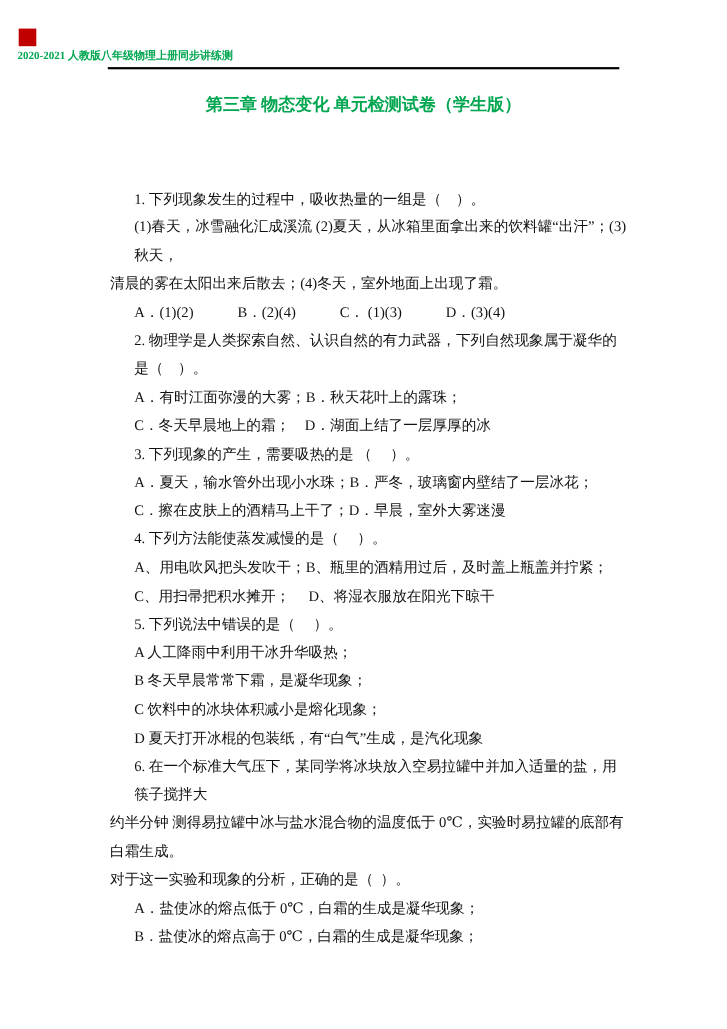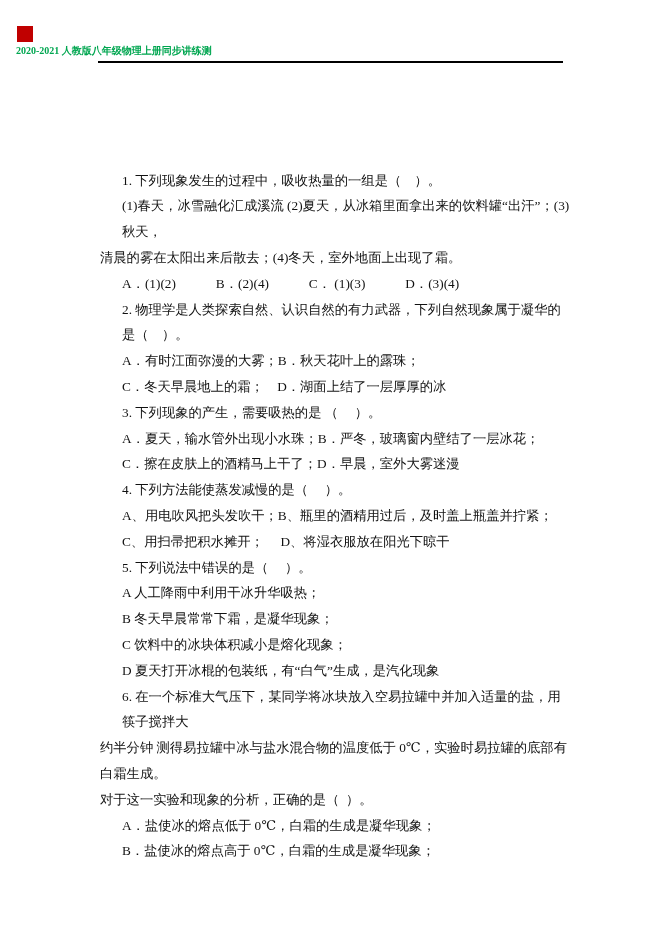--- a/index.html
+++ b/index.html
@@ -80,16 +80,17 @@
     padding-left: 22px;
   }
 </style>
 </head>
 <body>
 
 <div class="page">
   <div class="red-marker"></div>
   <div class="doc-header">2020-2021 人教版八年级物理上册同步讲练测</div>
   <div class="header-rule"></div>
+  <h1 class="doc-title">第三章 物态变化 单元检测试卷（学生版）</h1>
   <div class="content">
     <div><div><div class="line indent">1. 下列现象发生的过程中，吸收热量的一组是（    ）。</div><div class="line indent">(1)春天，冰雪融化汇成溪流 (2)夏天，从冰箱里面拿出来的饮料罐“出汗”；(3)秋天，</div><div class="line">清晨的雾在太阳出来后散去；(4)冬天，室外地面上出现了霜。</div><div class="line indent">A．(1)(2)　　　B．(2)(4)　　　C． (1)(3)　　　D．(3)(4)</div></div><div><div class="line indent">2. 物理学是人类探索自然、认识自然的有力武器，下列自然现象属于凝华的是（    ）。</div><div class="line indent">A．有时江面弥漫的大雾；B．秋天花叶上的露珠；</div><div class="line indent">C．冬天早晨地上的霜；　D．湖面上结了一层厚厚的冰</div></div><div><div class="line indent">3. 下列现象的产生，需要吸热的是 （     ）。</div><div class="line indent">A．夏天，输水管外出现小水珠；B．严冬，玻璃窗内壁结了一层冰花；</div><div class="line indent">C．擦在皮肤上的酒精马上干了；D．早晨，室外大雾迷漫</div></div><div><div class="line indent">4. 下列方法能使蒸发减慢的是（     ）。</div><div class="line indent">A、用电吹风把头发吹干；B、瓶里的酒精用过后，及时盖上瓶盖并拧紧；</div><div class="line indent">C、用扫帚把积水摊开；　 D、将湿衣服放在阳光下晾干</div></div><div><div class="line indent">5. 下列说法中错误的是（     ）。</div><div class="line indent">A 人工降雨中利用干冰升华吸热；</div><div class="line indent">B 冬天早晨常常下霜，是凝华现象；</div><div class="line indent">C 饮料中的冰块体积减小是熔化现象；</div><div class="line indent">D 夏天打开冰棍的包装纸，有“白气”生成，是汽化现象</div></div><div><div class="line indent">6. 在一个标准大气压下，某同学将冰块放入空易拉罐中并加入适量的盐，用筷子搅拌大</div><div class="line">约半分钟 测得易拉罐中冰与盐水混合物的温度低于 0℃，实验时易拉罐的底部有白霜生成。</div><div class="line">对于这一实验和现象的分析，正确的是（  ）。</div><div class="line indent">A．盐使冰的熔点低于 0℃，白霜的生成是凝华现象；</div><div class="line indent">B．盐使冰的熔点高于 0℃，白霜的生成是凝华现象；</div></div></div>
   </div>
 </div>
 
 </body></html>

